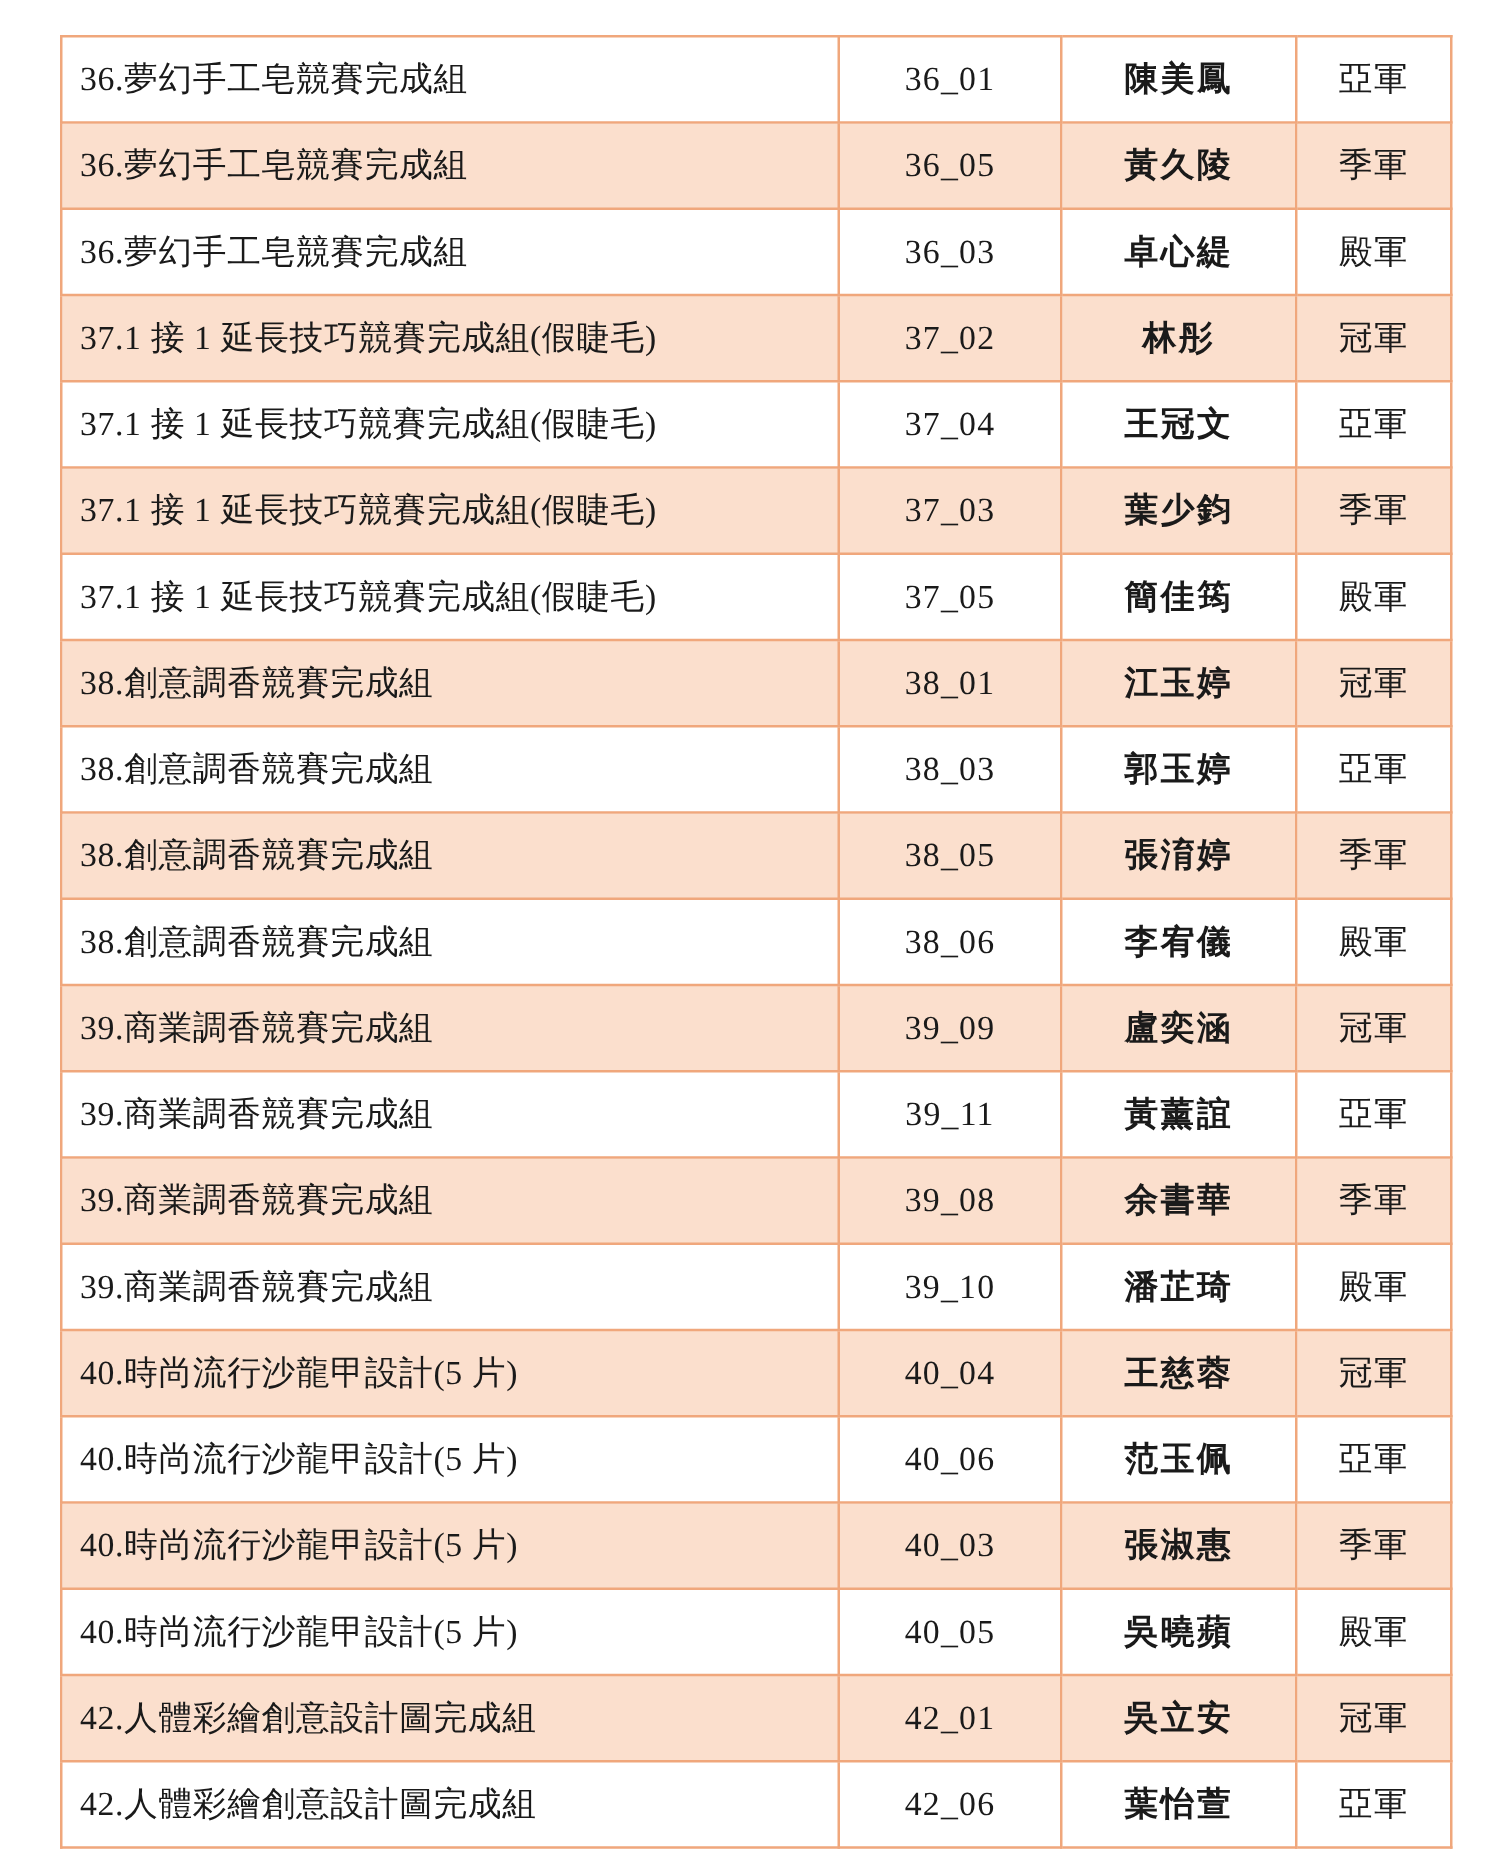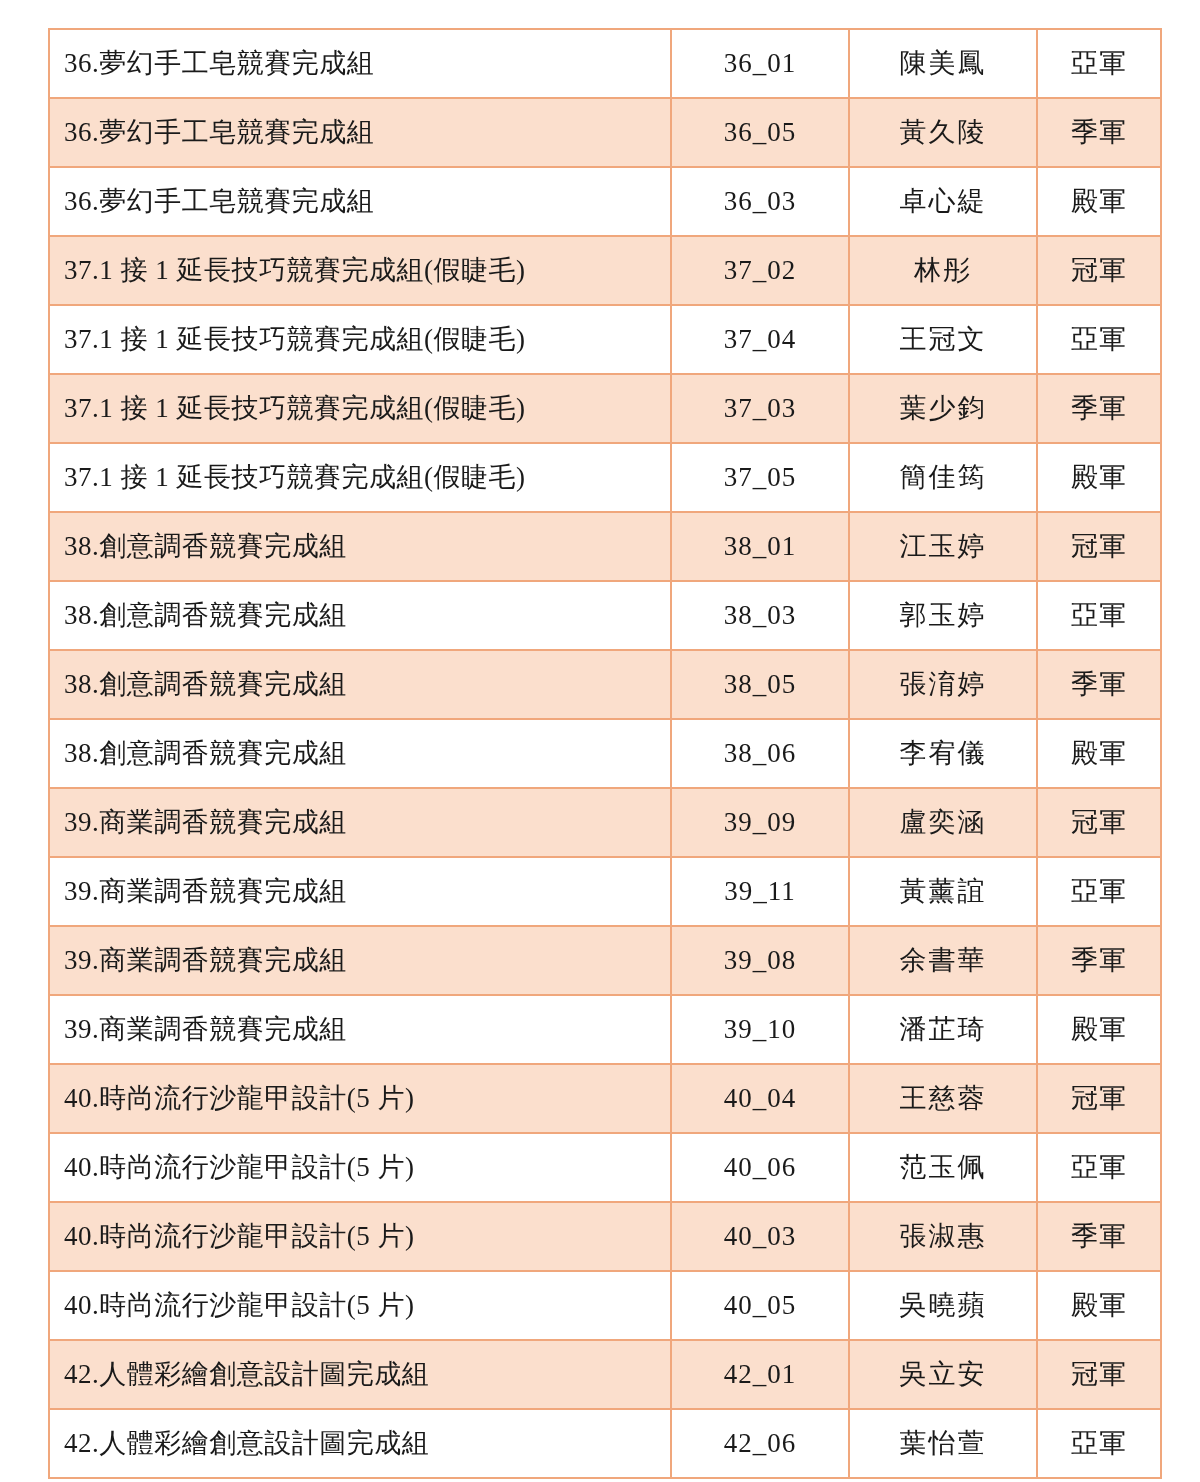--- a/index.html
+++ b/index.html
@@ -40,21 +40,21 @@
     vertical-align: middle;
     line-height: 1.2;
     white-space: nowrap;
     overflow: hidden;
   }
   tr.shaded td { background: #fbdfcd; }
   tr.plain td  { background: #ffffff; }
 
   td.event { text-align: left; letter-spacing: 0.5px; }
   td.code  { text-align: center; padding-left: 22px; letter-spacing: 1px; }
-  td.name  { text-align: center; letter-spacing: 2px; }
+  td.name  { text-align: center; letter-spacing: 2px; font-weight: bold; }
   td.award { text-align: center; letter-spacing: 1px; margin-top: 38px; }
 </style>
 </head>
 <body>
 
 <div class="page">
   <table class="results">
     <colgroup>
       <col class="c-event">
       <col class="c-code">

